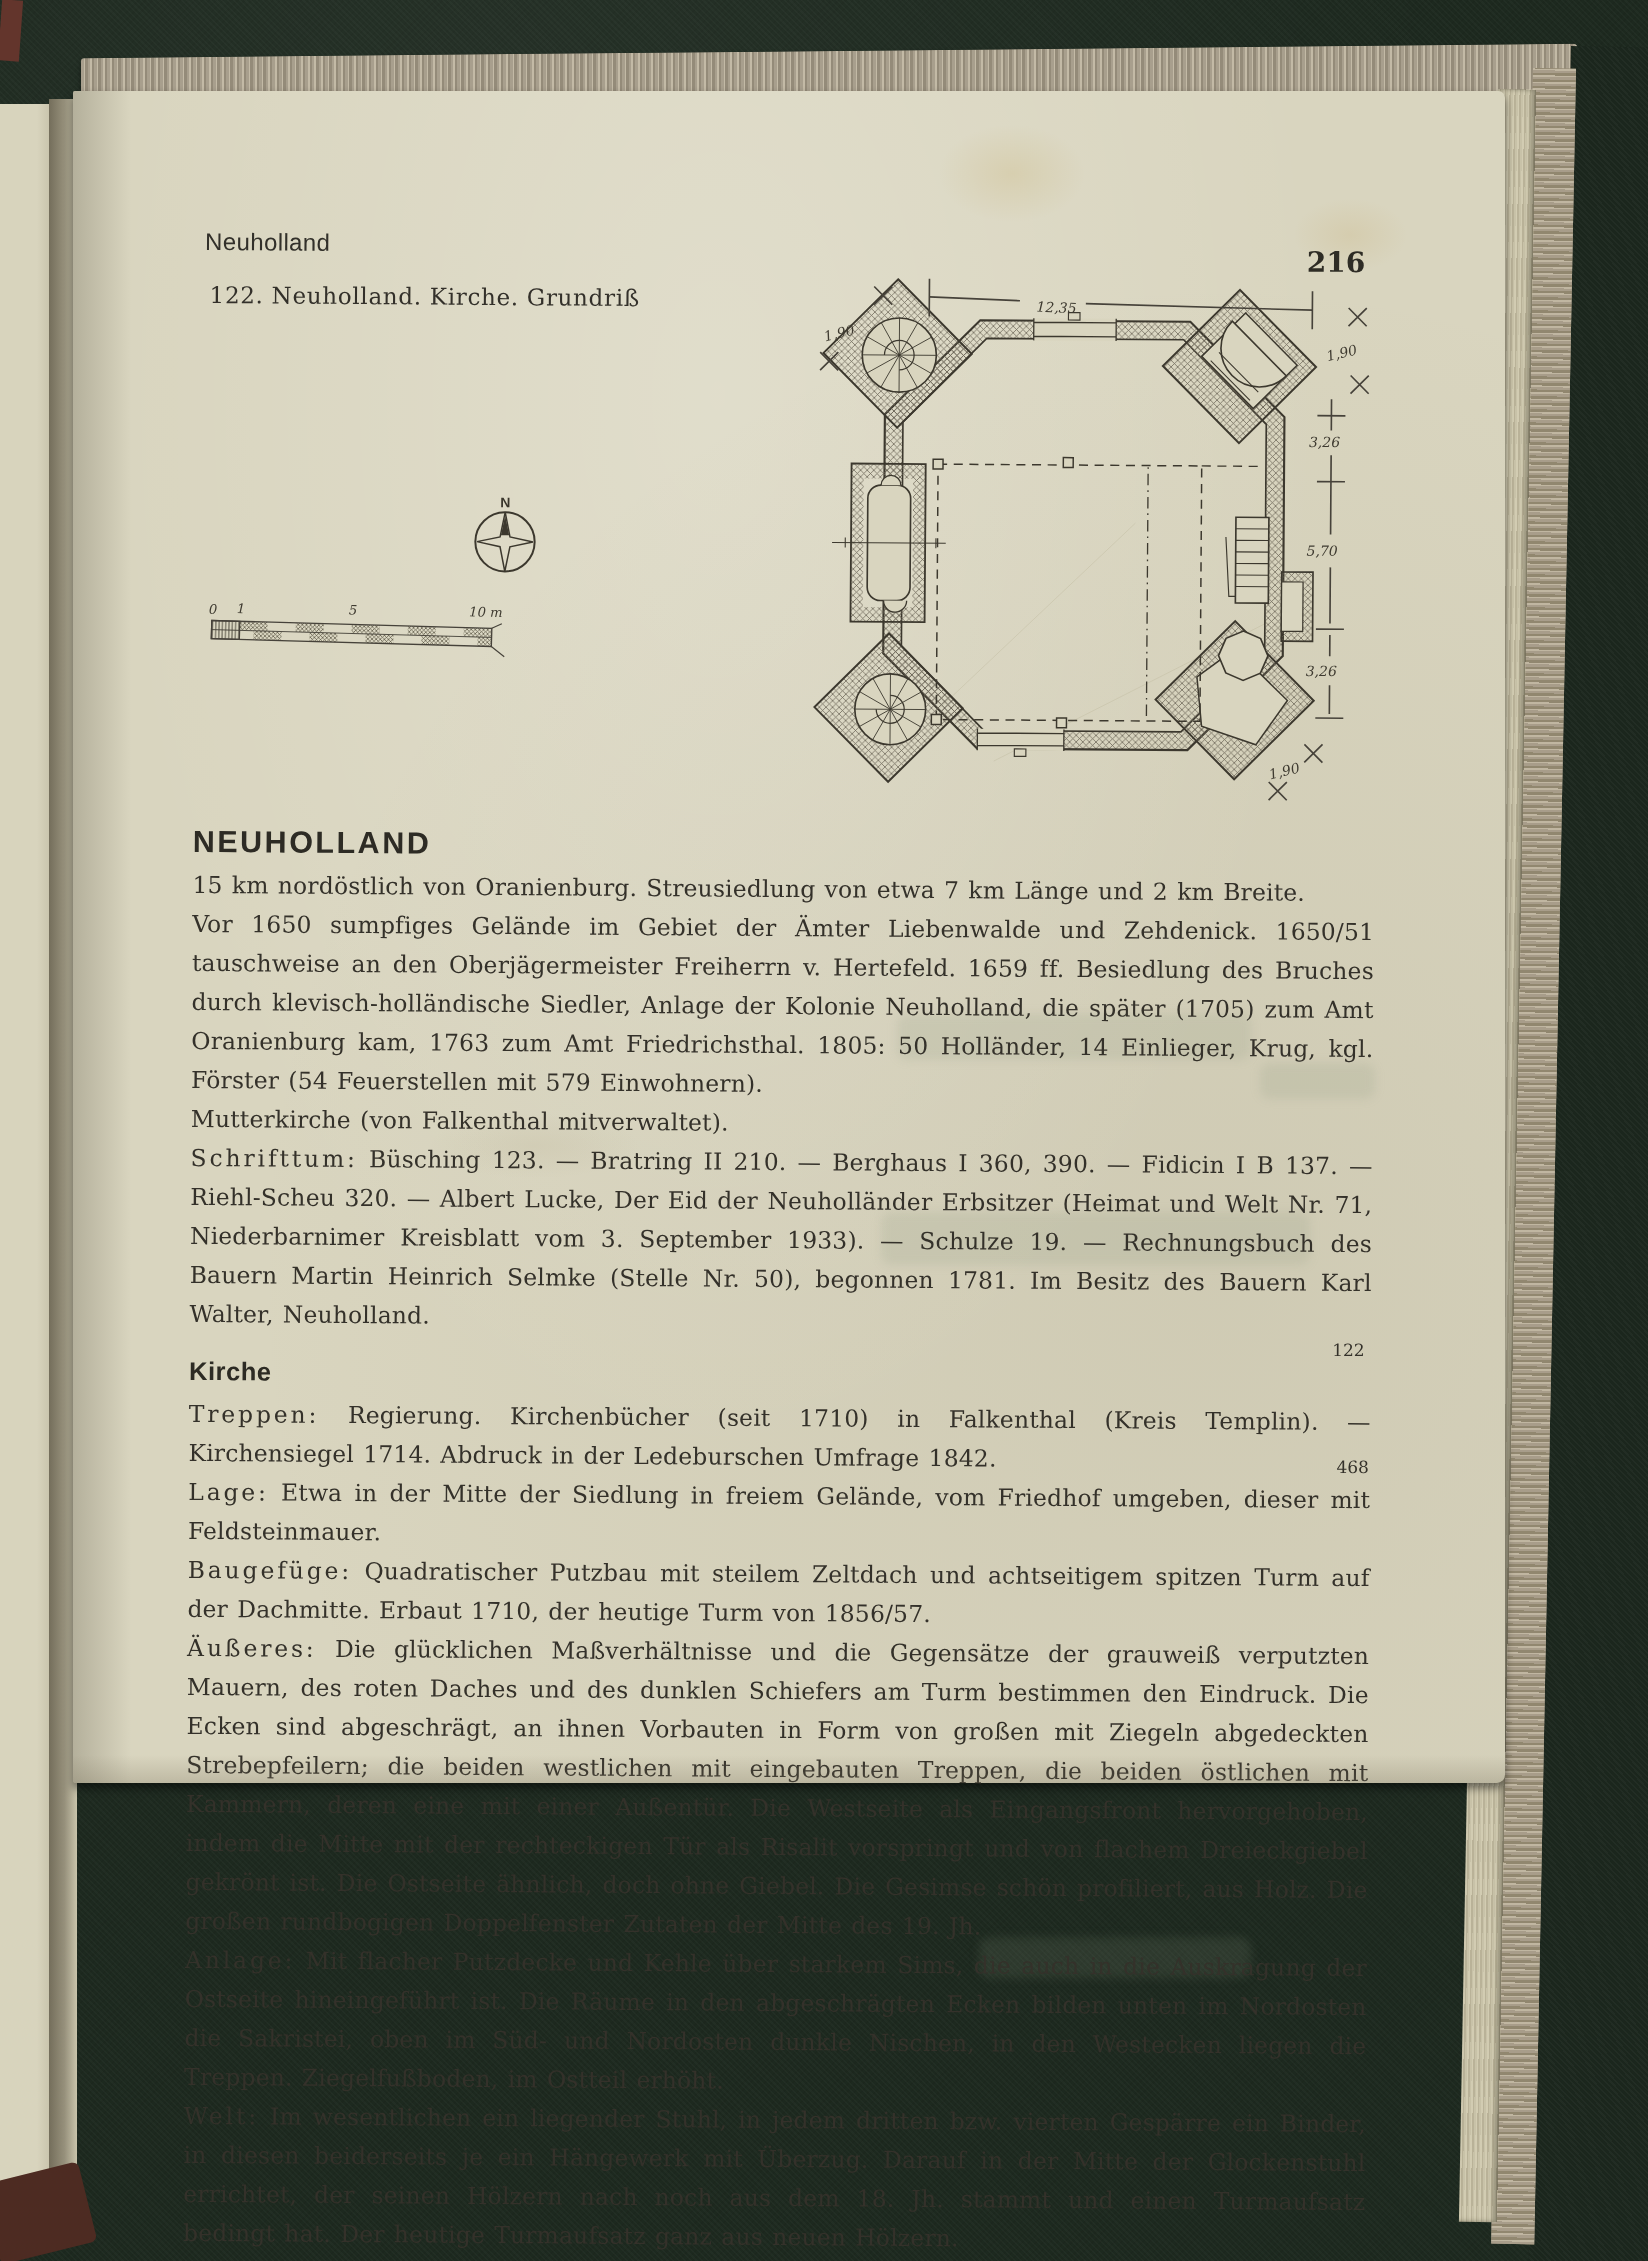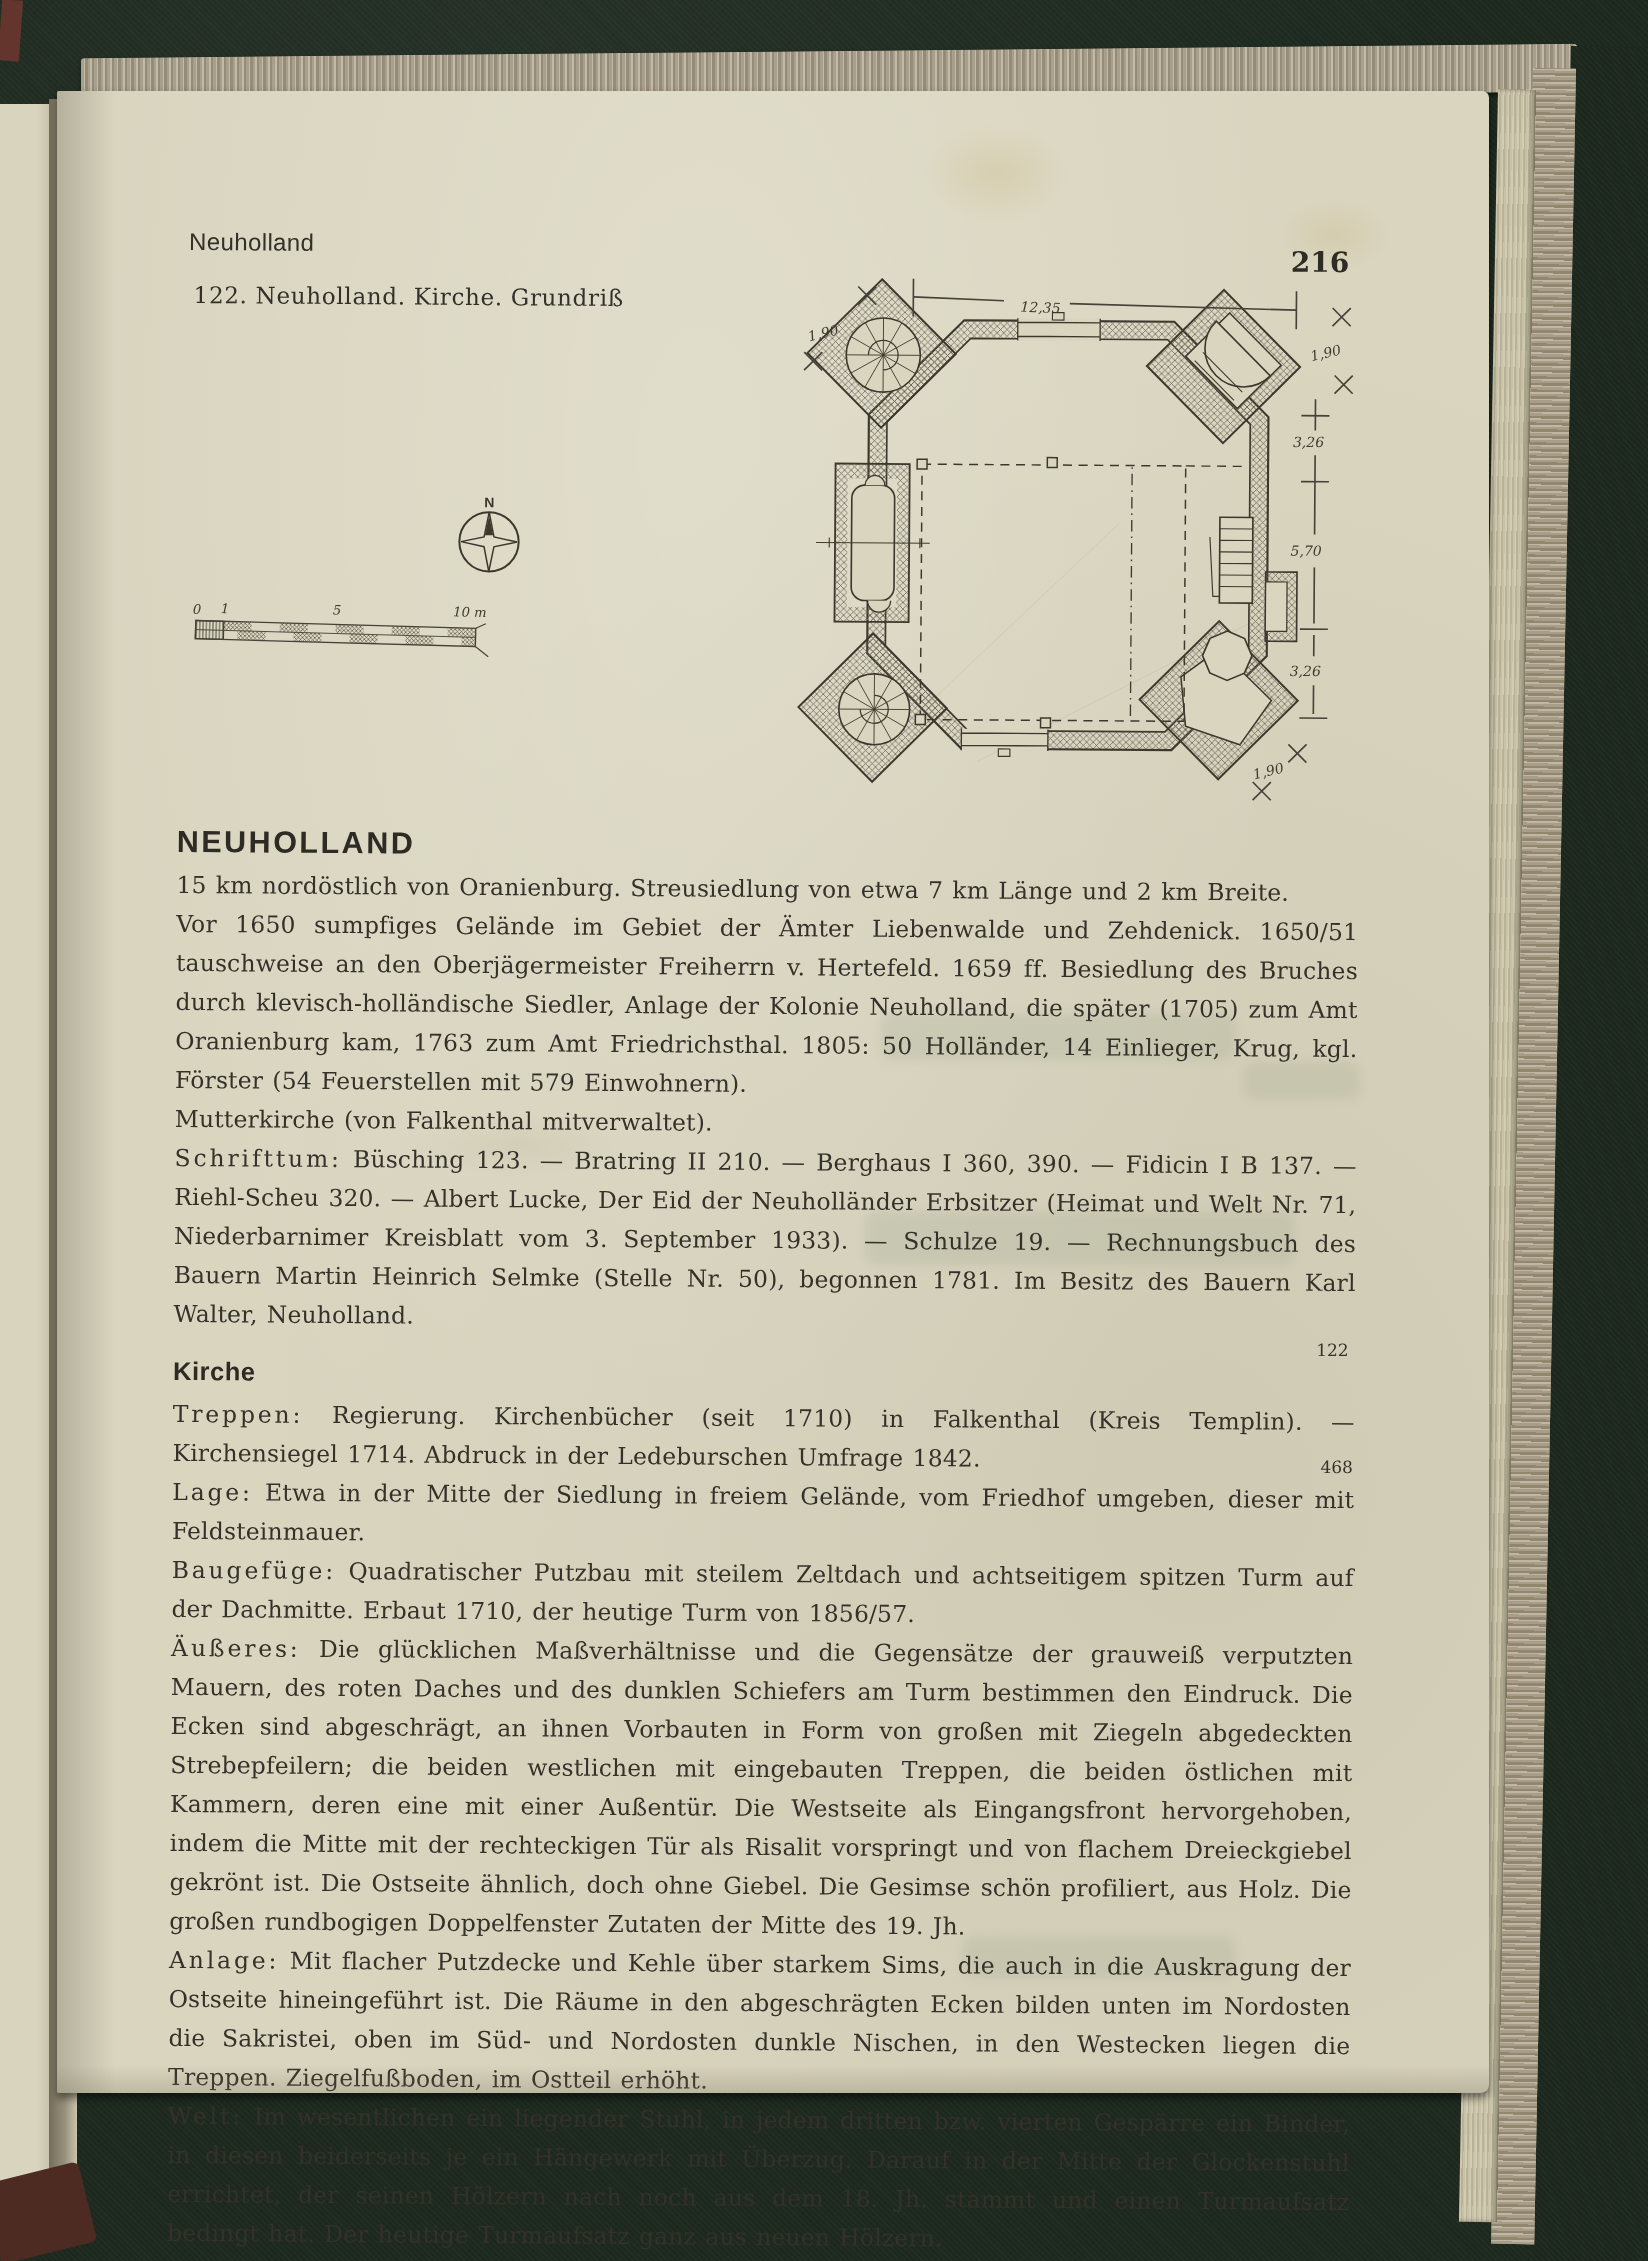--- a/index.html
+++ b/index.html
@@ -45,21 +45,21 @@
   .left-page-sliver{
     left:0;top:104px;width:53px;height:2118px;
     background:linear-gradient(to right,#d8d4bd 0 70%, #c5c0a8);
   }
   .gutter{
     left:49px;top:99px;width:28px;height:2124px;
     background:linear-gradient(to right, #746e5b, #96907b 55%, #c9c4ab);
   }
   
   .page{
-    left:57px;top:91px;width:1432px;height:2002px;
+    left:73px;top:91px;width:1432px;height:1692px;
     background:
       radial-gradient(ellipse at 45% 18%, rgba(255,255,252,0.20), transparent 55%),
       radial-gradient(ellipse at 80% 70%, rgba(120,110,80,0.10), transparent 60%),
       #d9d5bf;
     border-radius:1.6px 6.6px 8.2px 1.6px;
     box-shadow:0 5px 8.2px rgba(0,0,0,0.5);
   }
   .page::before{content:"";position:absolute;left:0;top:0;bottom:0;width:58px;
     background:linear-gradient(to right, rgba(95,90,72,0.30), transparent);}
   .page::after{content:"";position:absolute;left:0;bottom:0;right:0;height:28px;

